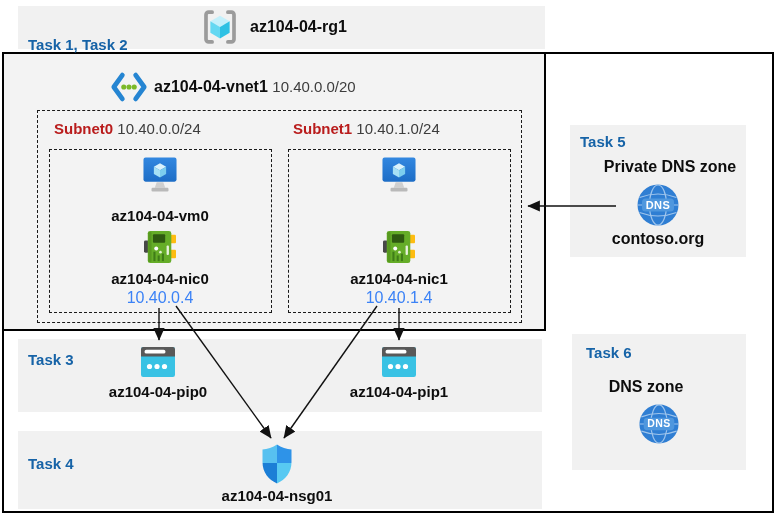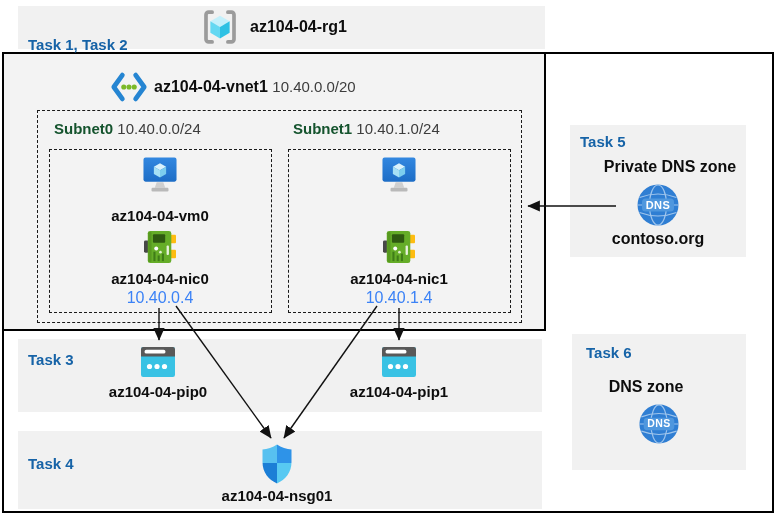--- a/index.html
+++ b/index.html
@@ -28,21 +28,21 @@
   
   .task-label{font-size:15px;font-weight:700;color:#1663a7;z-index:3;white-space:nowrap;}
   .res-label{font-size:15px;font-weight:700;color:#0d0d0d;z-index:3;white-space:nowrap;}
   .big-label{font-size:16px;font-weight:700;color:#0d0d0d;z-index:3;white-space:nowrap;}
   .plain{font-weight:400;color:#3d3d3d;}
   .ip-label{font-size:16px;font-weight:400;color:#3b82f6;z-index:3;white-space:nowrap;}
   .ctr{text-align:center;}
   .icon{z-index:3;line-height:0;}
   svg.overlay{position:absolute;left:0;top:0;z-index:10;pointer-events:none;}
   .sub-label{font-size:15px;z-index:3;white-space:nowrap;}
-  .sub-label b{font-weight:700;color:#14532d;}
+  .sub-label b{font-weight:700;color:#b91c1c;}
   .sub-label span{color:#3d3d3d;}
 </style>
 </head>
 <body>
 
 <svg width="0" height="0" style="position:absolute" aria-hidden="true">
   <defs>
     <linearGradient id="gvm" x1="0" y1="0" x2="0" y2="1">
       <stop offset="0" stop-color="#3287e0"></stop>
         <stop offset="1" stop-color="#1d6dc6"></stop>

